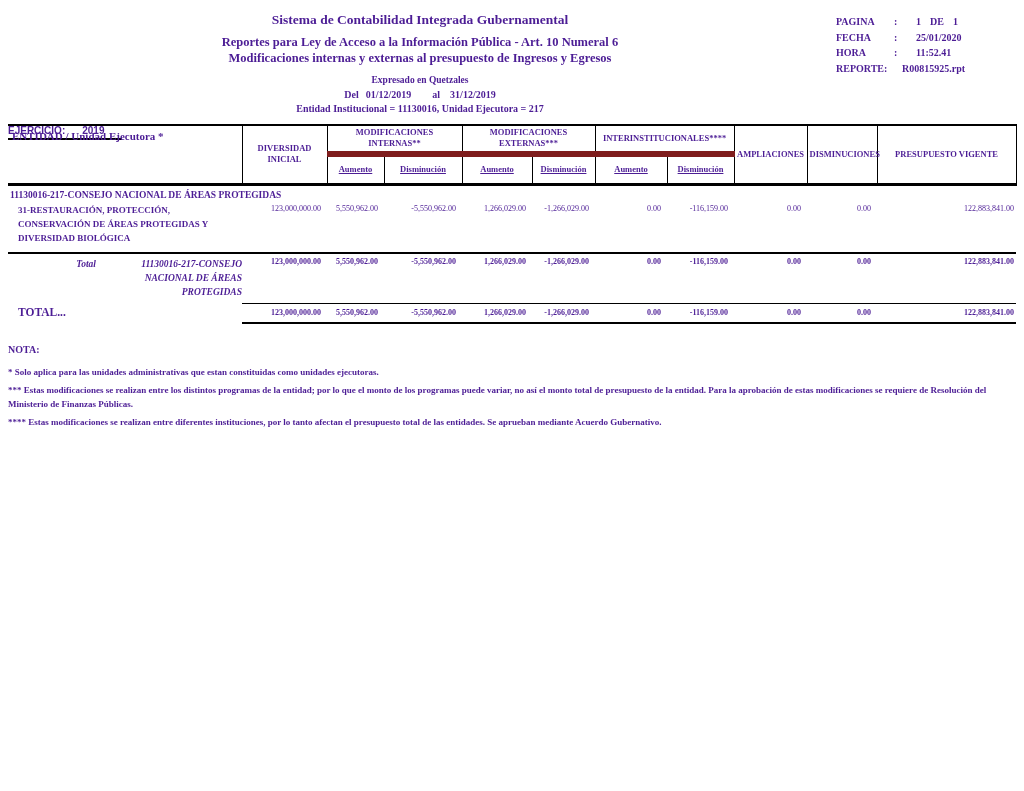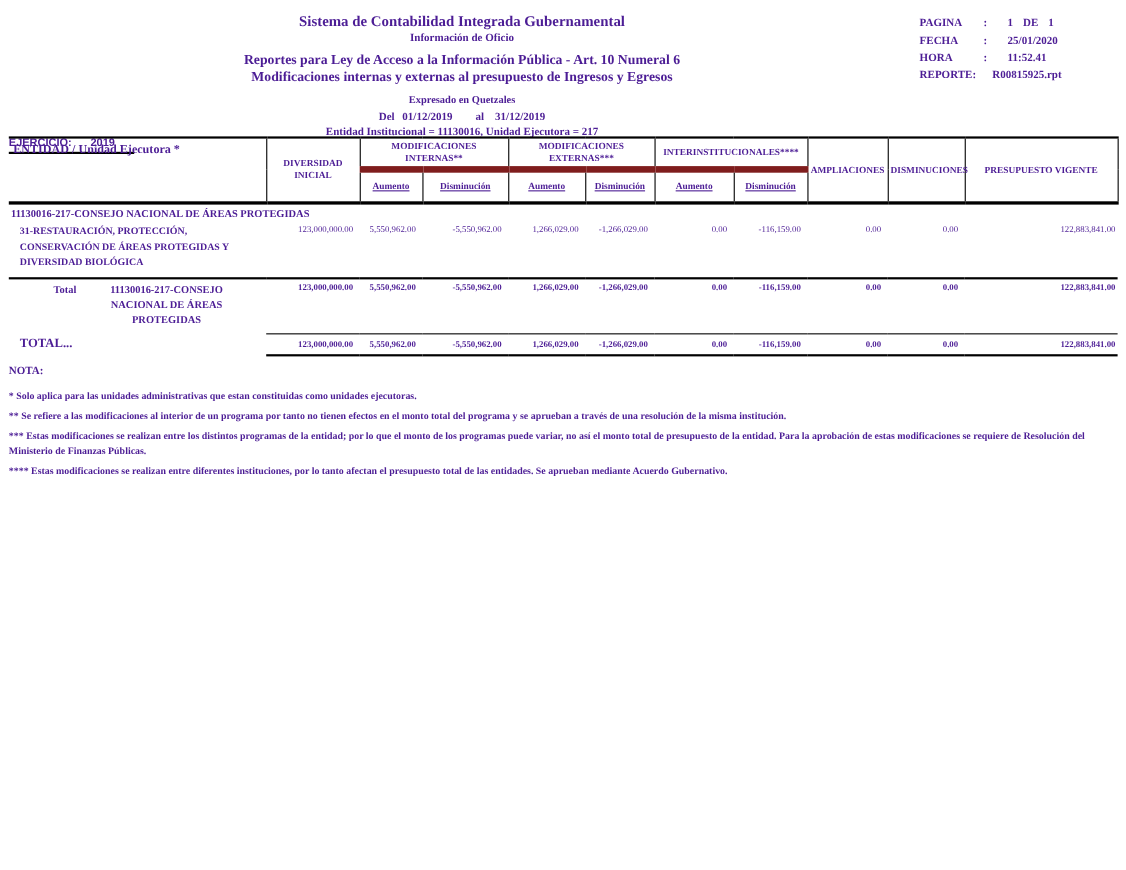--- a/index.html
+++ b/index.html
@@ -62,46 +62,45 @@
 
   .rpt-table tr.group-row td {
     text-align:left; font-weight:bold; font-size:9.5px; padding:4px 0 1px 2px;
   }
   .rpt-table tr.detail-row td.name {
     text-align:left; font-weight:bold; font-size:9px; line-height:1.55;
     padding:3px 4px 6px 10px;
   }
   .rpt-table tr.total-row td { border-top:2.5px solid #000; font-weight:bold; }
   .rpt-table tr.total-row td.name {
-    text-align:center; font-size:9.5px; line-height:1.5; padding:3px 0 4px 14px;
+    text-align:right; font-size:9.5px; line-height:1.5; padding:3px 0 4px 14px;font-style:italic;
   }
   .rpt-table tr.total-row td.name .tlab { display:inline-block; vertical-align:top; }
   .rpt-table tr.total-row td.name .tname { display:inline-block; vertical-align:top; width:128px; margin-left:18px; }
   .rpt-table tr.grand-row td { font-weight:bold; }
   .rpt-table tr.grand-row td.name {
     text-align:left; font-size:11.5px; padding:2px 0 4px 10px;
   }
   .rpt-table tr.grand-row td.num {
     border-top:1.5px solid #000; border-bottom:2.5px solid #000;
     padding-top:4px; padding-bottom:5px;
   }
 
   
-  .notes { position:absolute; left:8px; top:332px; width:1006px; font-weight:bold; }
+  .notes { position:absolute; left:8px; top:344px; width:1006px; font-weight:bold; }
   .notes .title { font-size:10px; margin-bottom:11px; }
   .notes .item  { font-size:9px; line-height:13.5px; margin-bottom:4.5px; }
 </style>
 </head>
 <body>
 
 <div class="page">
 
   <div class="hdr">
     <div class="t1">Sistema de Contabilidad Integrada Gubernamental</div>
-    <div class="t2">Información de Oficio</div>
     <div class="t3">Reportes para Ley de Acceso a la Información Pública - Art. 10 Numeral 6</div>
     <div class="t4">Modificaciones internas y externas al presupuesto de Ingresos y Egresos</div>
     <div class="t5">Expresado en Quetzales</div>
     <div class="t6">
       <span>Del</span><span class="gap-s">01/12/2019</span><span class="gap-l">al</span><span>31/12/2019</span>
     </div>
     <div class="t7">Entidad Institucional = 11130016, Unidad Ejecutora = 217</div>
   </div>
 
   <div class="meta">
@@ -211,18 +210,17 @@
         <td class="num">0.00</td>
         <td class="num">0.00</td>
         <td class="num last">122,883,841.00</td>
       </tr>
     </tbody>
   </table>
 
   <div class="notes">
     <div class="title">NOTA:</div>
     <div class="item">* Solo aplica para las unidades administrativas que estan constituidas como unidades ejecutoras.</div>
-    <div class="item">** Se refiere a las modificaciones al interior de un programa por tanto no tienen efectos en el monto total del programa y se aprueban a través de una resolución de la misma institución.</div>
     <div class="item">*** Estas modificaciones se realizan entre los distintos programas de la entidad; por lo que el monto de los programas puede variar, no así el monto total de presupuesto de la entidad. Para la aprobación de estas modificaciones se requiere de Resolución del Ministerio de Finanzas Públicas.</div>
     <div class="item">**** Estas modificaciones se realizan entre diferentes instituciones, por lo tanto afectan el presupuesto total de las entidades. Se aprueban mediante Acuerdo Gubernativo.</div>
   </div>
 
 </div>
 
 </body></html>

